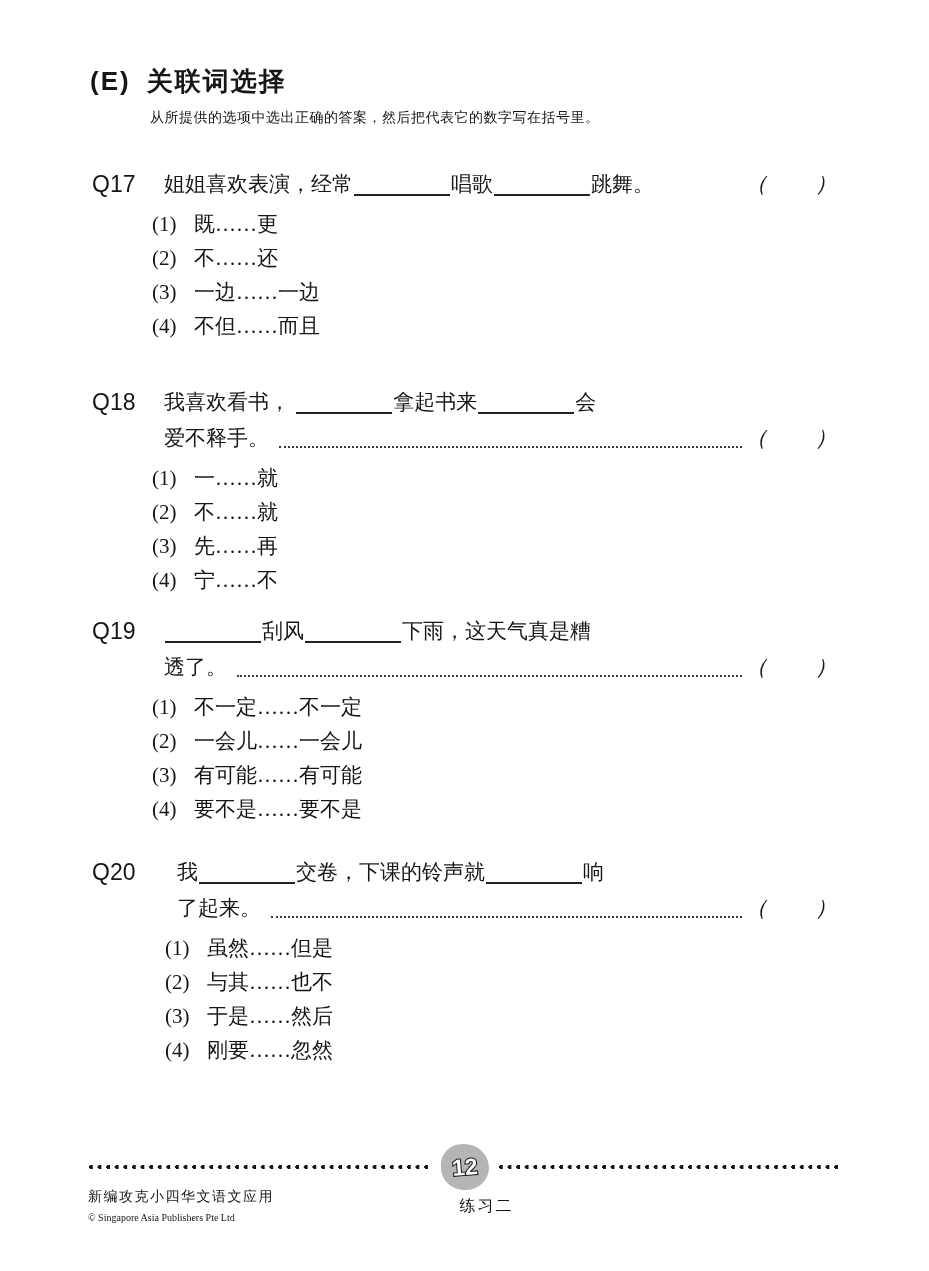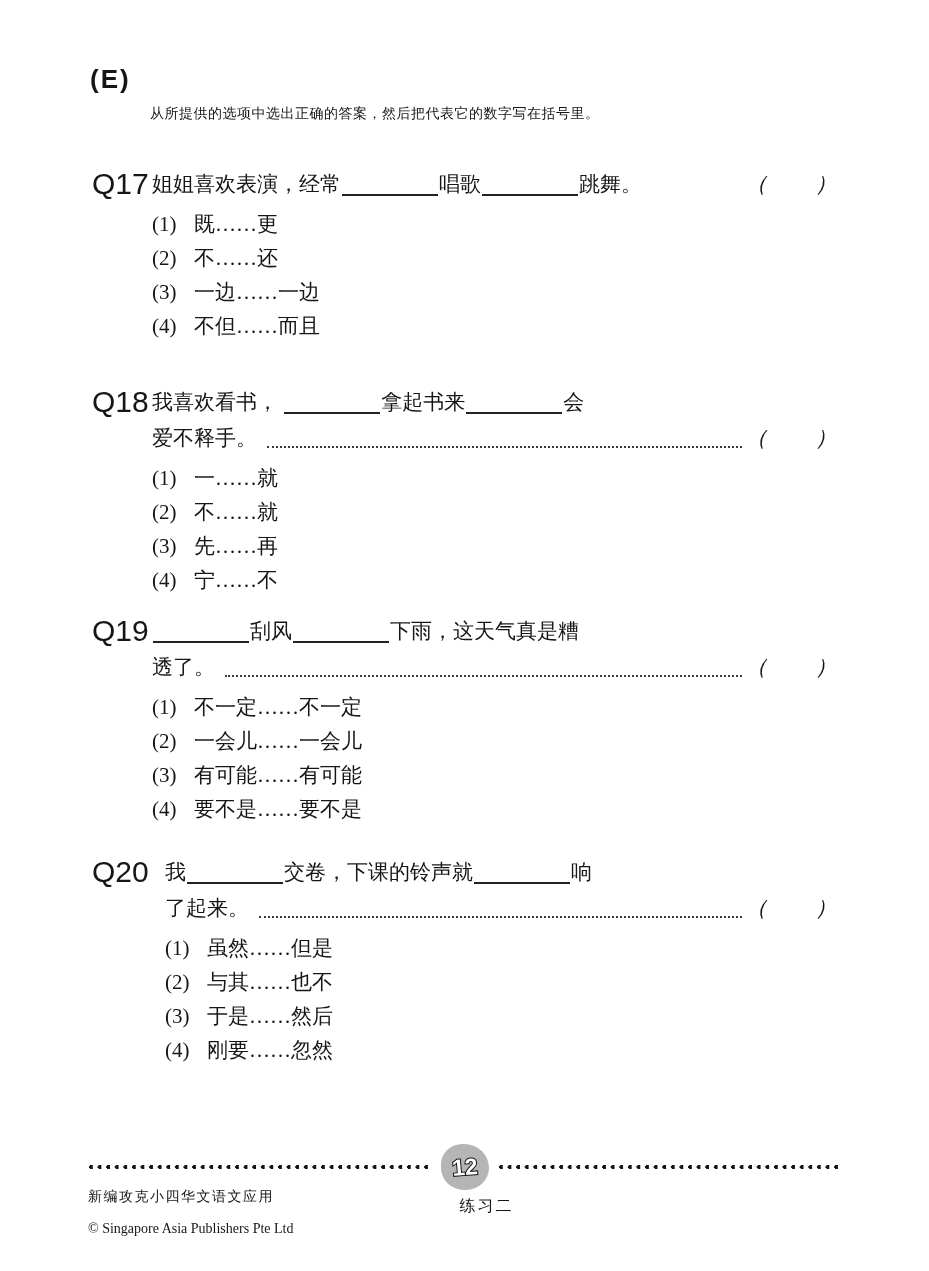--- a/index.html
+++ b/index.html
@@ -25,28 +25,29 @@
     margin:10px 0 0 60px;
     font-family:"Liberation Sans", sans-serif;
     font-size:14px; letter-spacing:0.5px;
   }
 
   
   .question { position:absolute; left:92px; width:745px; display:flex; }
   .qnum {
     width:60px; flex:0 0 60px;
     font-family:"Liberation Sans", sans-serif;
-    font-size:30px; font-weight:500;
+    font-size:23px; font-weight:500;
     line-height:36px;
   }
   .qbody { flex:1; }
   .qline {
     display:flex; align-items:center;
     font-size:21px; line-height:36px;
     white-space:pre;
+    margin-left:12px;
   }
   .blank {
     width:96px; flex:0 0 96px;
     border-bottom:2px solid #222;
     align-self:flex-end;
     margin:0 1px 6px 1px;
   }
   .paren {
     display:inline-flex; justify-content:space-between;
     width:92px; flex:0 0 92px;
@@ -87,30 +88,31 @@
     -webkit-text-stroke:2px #111;
     paint-order:stroke fill;
     transform:rotate(-5deg);
   }
   .exercise-label {
     position:absolute; left:0; right:0; top:1196px;
     text-align:center; font-size:16px; letter-spacing:2px;padding-left:44px;
   }
   .footer-left { position:absolute; left:88px; top:1188px; }
   .book-title { font-size:14px; letter-spacing:1.5px; }
-  .copyright { font-size:14px; margin-top:15px; }
+  .copyright { font-size:10px; margin-top:6px; }
 </style>
 </head>
 <body>
 
 <div class="page">
 
   <div class="section-header">
     <div class="title-row">
       <span>(E)</span>
+      <span>关联词选择</span>
     </div>
     <div class="instructions">从所提供的选项中选出正确的答案，然后把代表它的数字写在括号里。</div>
   </div>
 
   <div class="question" style="top:166px;">
     <div class="qnum">Q17</div>
     <div class="qbody">
       <div class="qline">
         <span>姐姐喜欢表演，经常</span>
         <span class="blank"></span>

